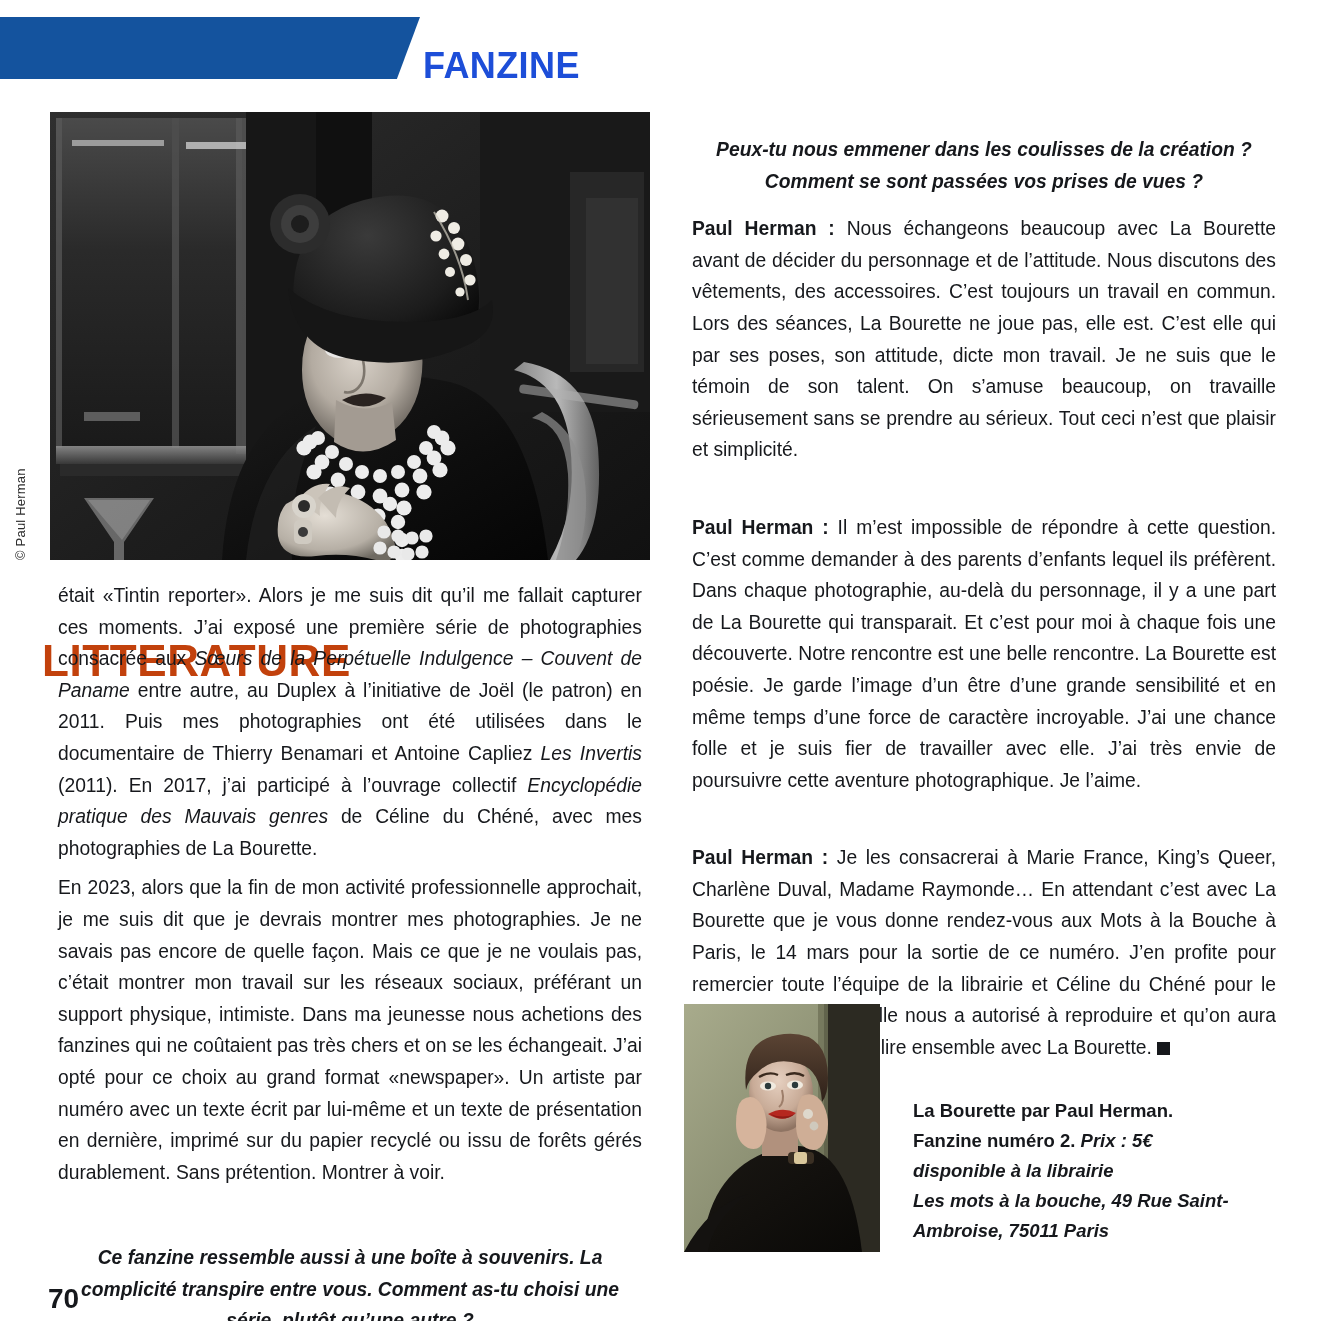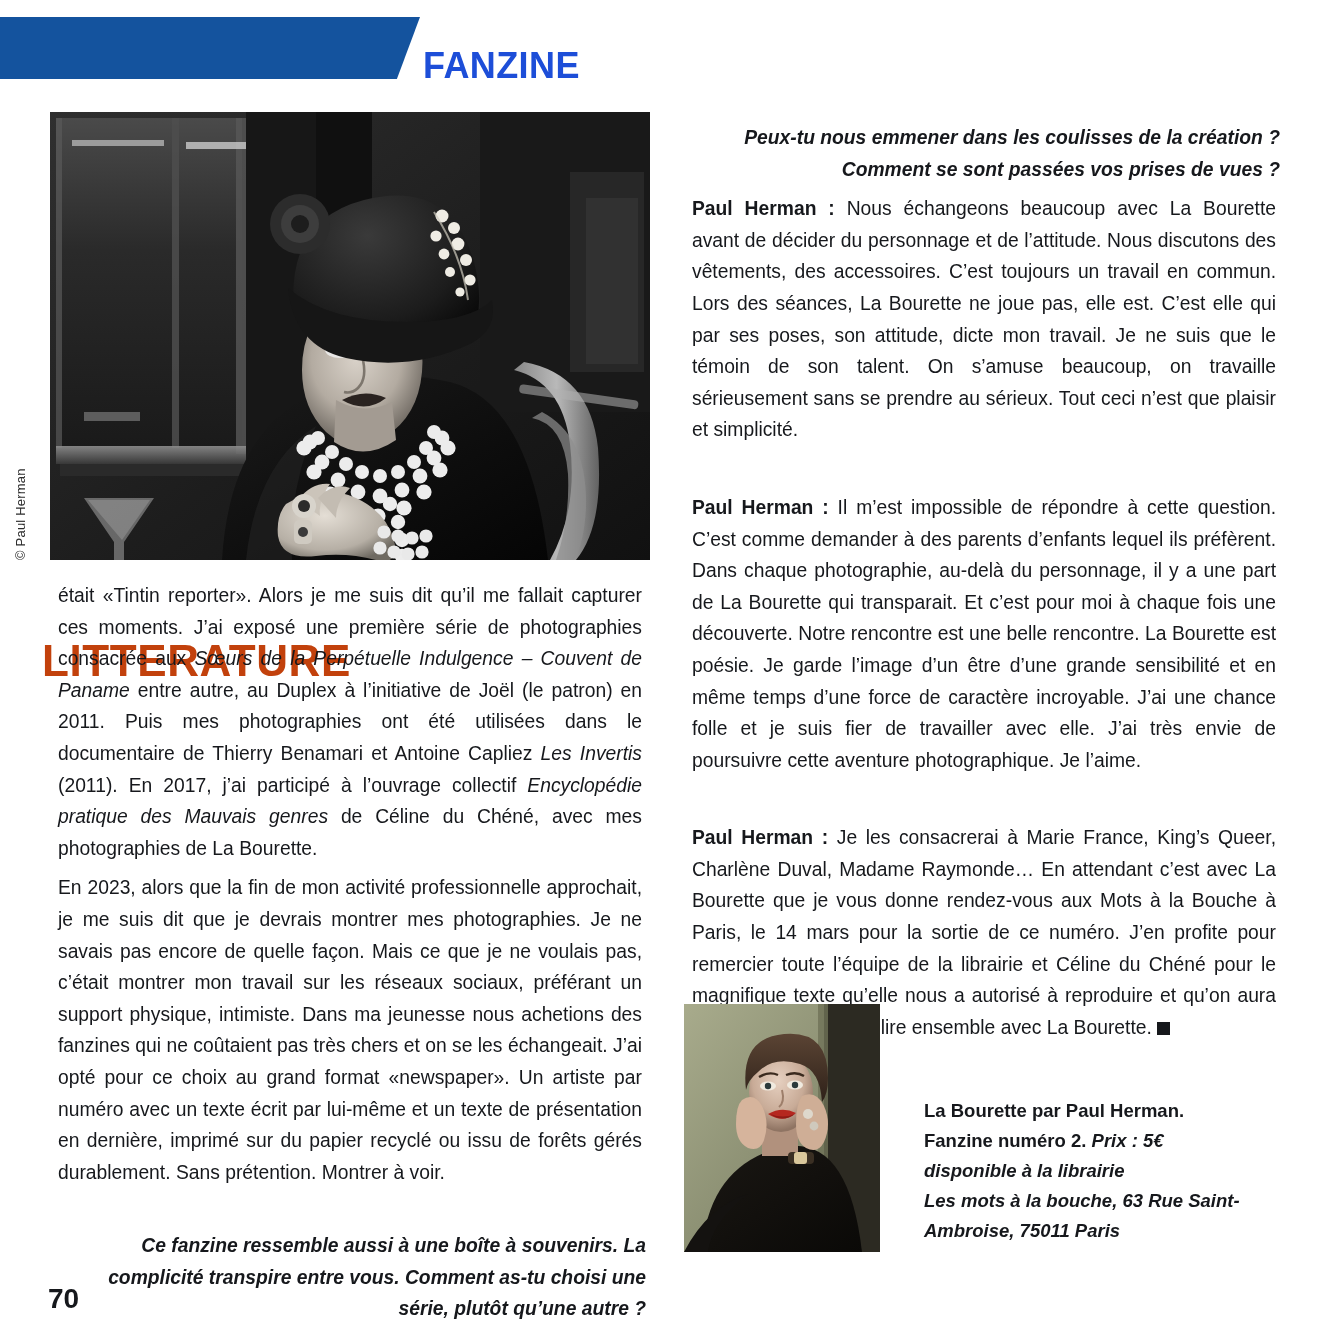--- a/index.html
+++ b/index.html
@@ -76,22 +76,22 @@
     margin: 8px;
     color: #16181c;
     hyphens: none;
   }
   .para + .para { margin-top: 0; }
   .q-head {
     font-size: 19.3px;
     line-height: 31.6px;
     font-style: italic;
     font-weight: bold;
-    text-align: right;
-    margin: 4px;
+    text-align: center;
+    margin: 16px;
     color: #16181c;
   }
   .spacer-q { height: 30px; }
   .speaker { font-weight: bold; }
   .ital { font-style: italic; }
   .endmark {
     display: inline-block;
     width: 13px;
     height: 13px;
     background: #16181c;
@@ -126,21 +126,21 @@
     letter-spacing: 0.2px;
   }
 
   
   #bottom-block {
     position: absolute;
     left: 684px;
     top: 1004px;
     width: 600px;
     display: flex;
-    gap: 12px;
+    gap: 1px;
   }
   #bottom-photo {
     width: 196px;
     height: 248px;
     overflow: hidden;
     flex: none;
     background: #6c6e54;
   }
   #fanzine-caption {
     margin-left: 32px;
@@ -432,18 +432,18 @@
 
       <rect x="104" y="148" width="26" height="12" rx="4" fill="#3a2f23"></rect>
       <rect x="110" y="148" width="13" height="12" rx="3" fill="#d9c79b"></rect>
     </svg>
   </div>
 
   <div id="fanzine-caption">
     <div>La Bourette par Paul Herman.</div>
     <div><span>Fanzine numéro 2. </span><span class="cap-ital">Prix : 5€</span></div>
     <div class="cap-ital">disponible à la librairie</div>
-    <div class="cap-ital">Les mots à la bouche, 63 Rue Saint-</div>
+    <div class="cap-ital">Les mots à la bouche, 49 Rue Saint-</div>
     <div class="cap-ital">Ambroise, 75011 Paris</div>
   </div>
 </div>
 
 <div id="page-number">70</div>
 
 </body></html>

